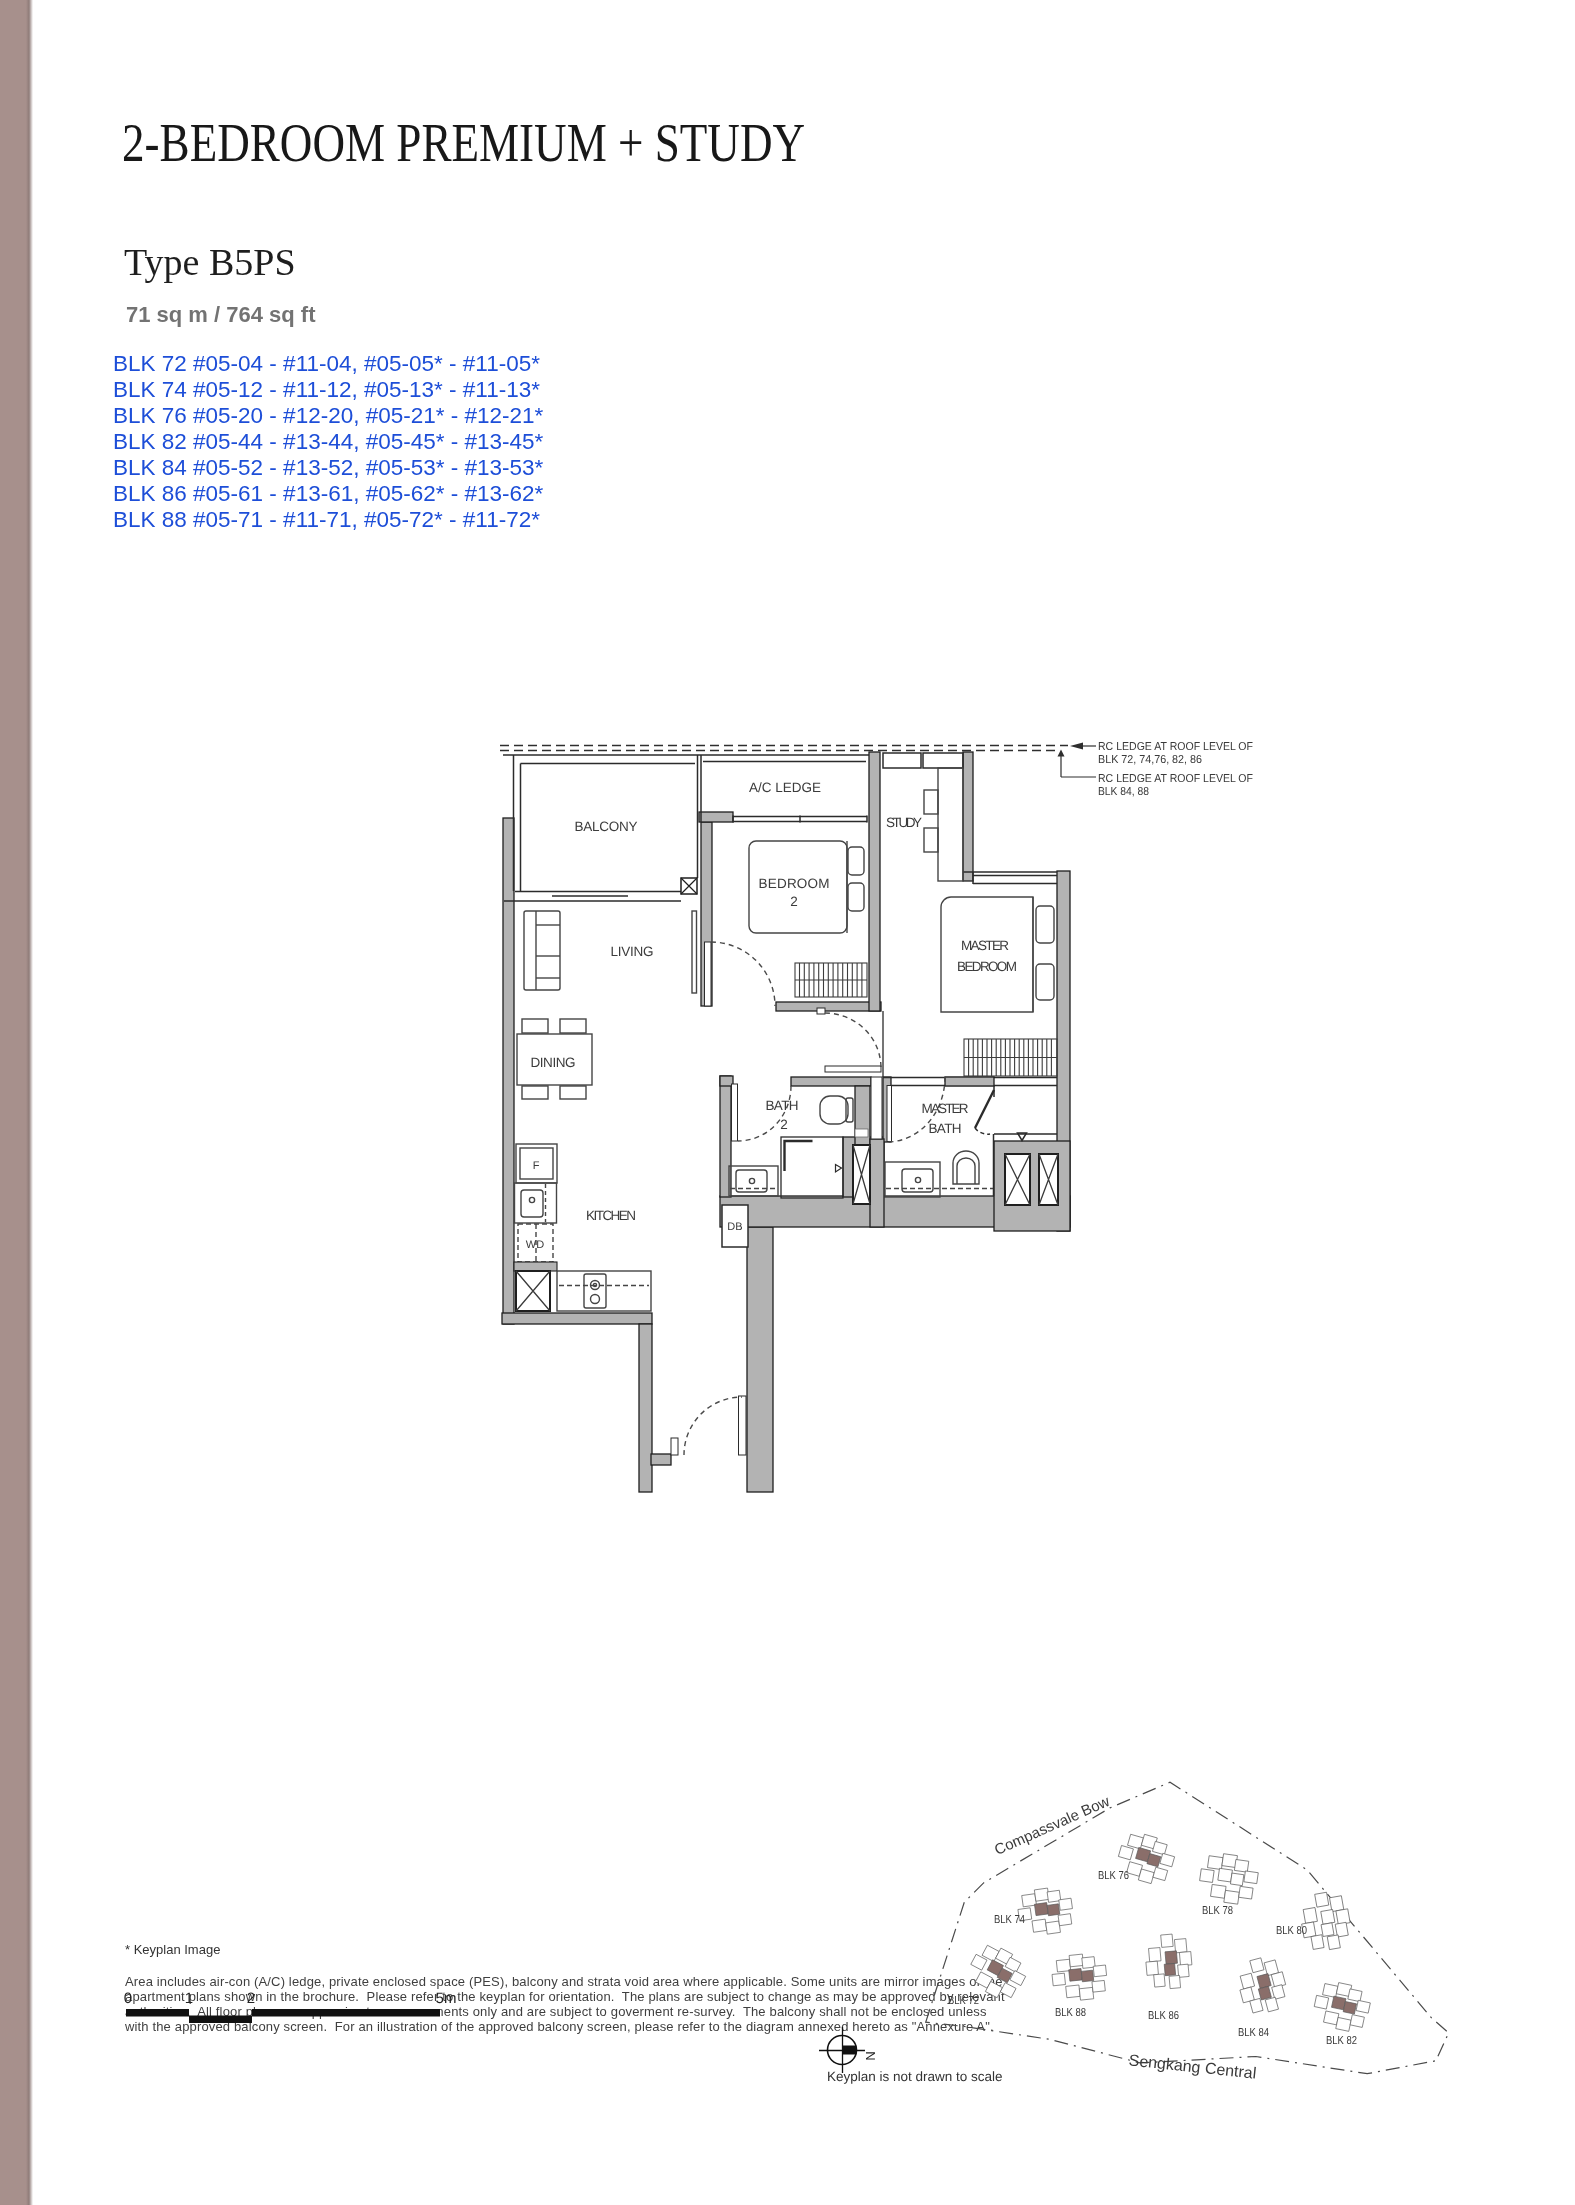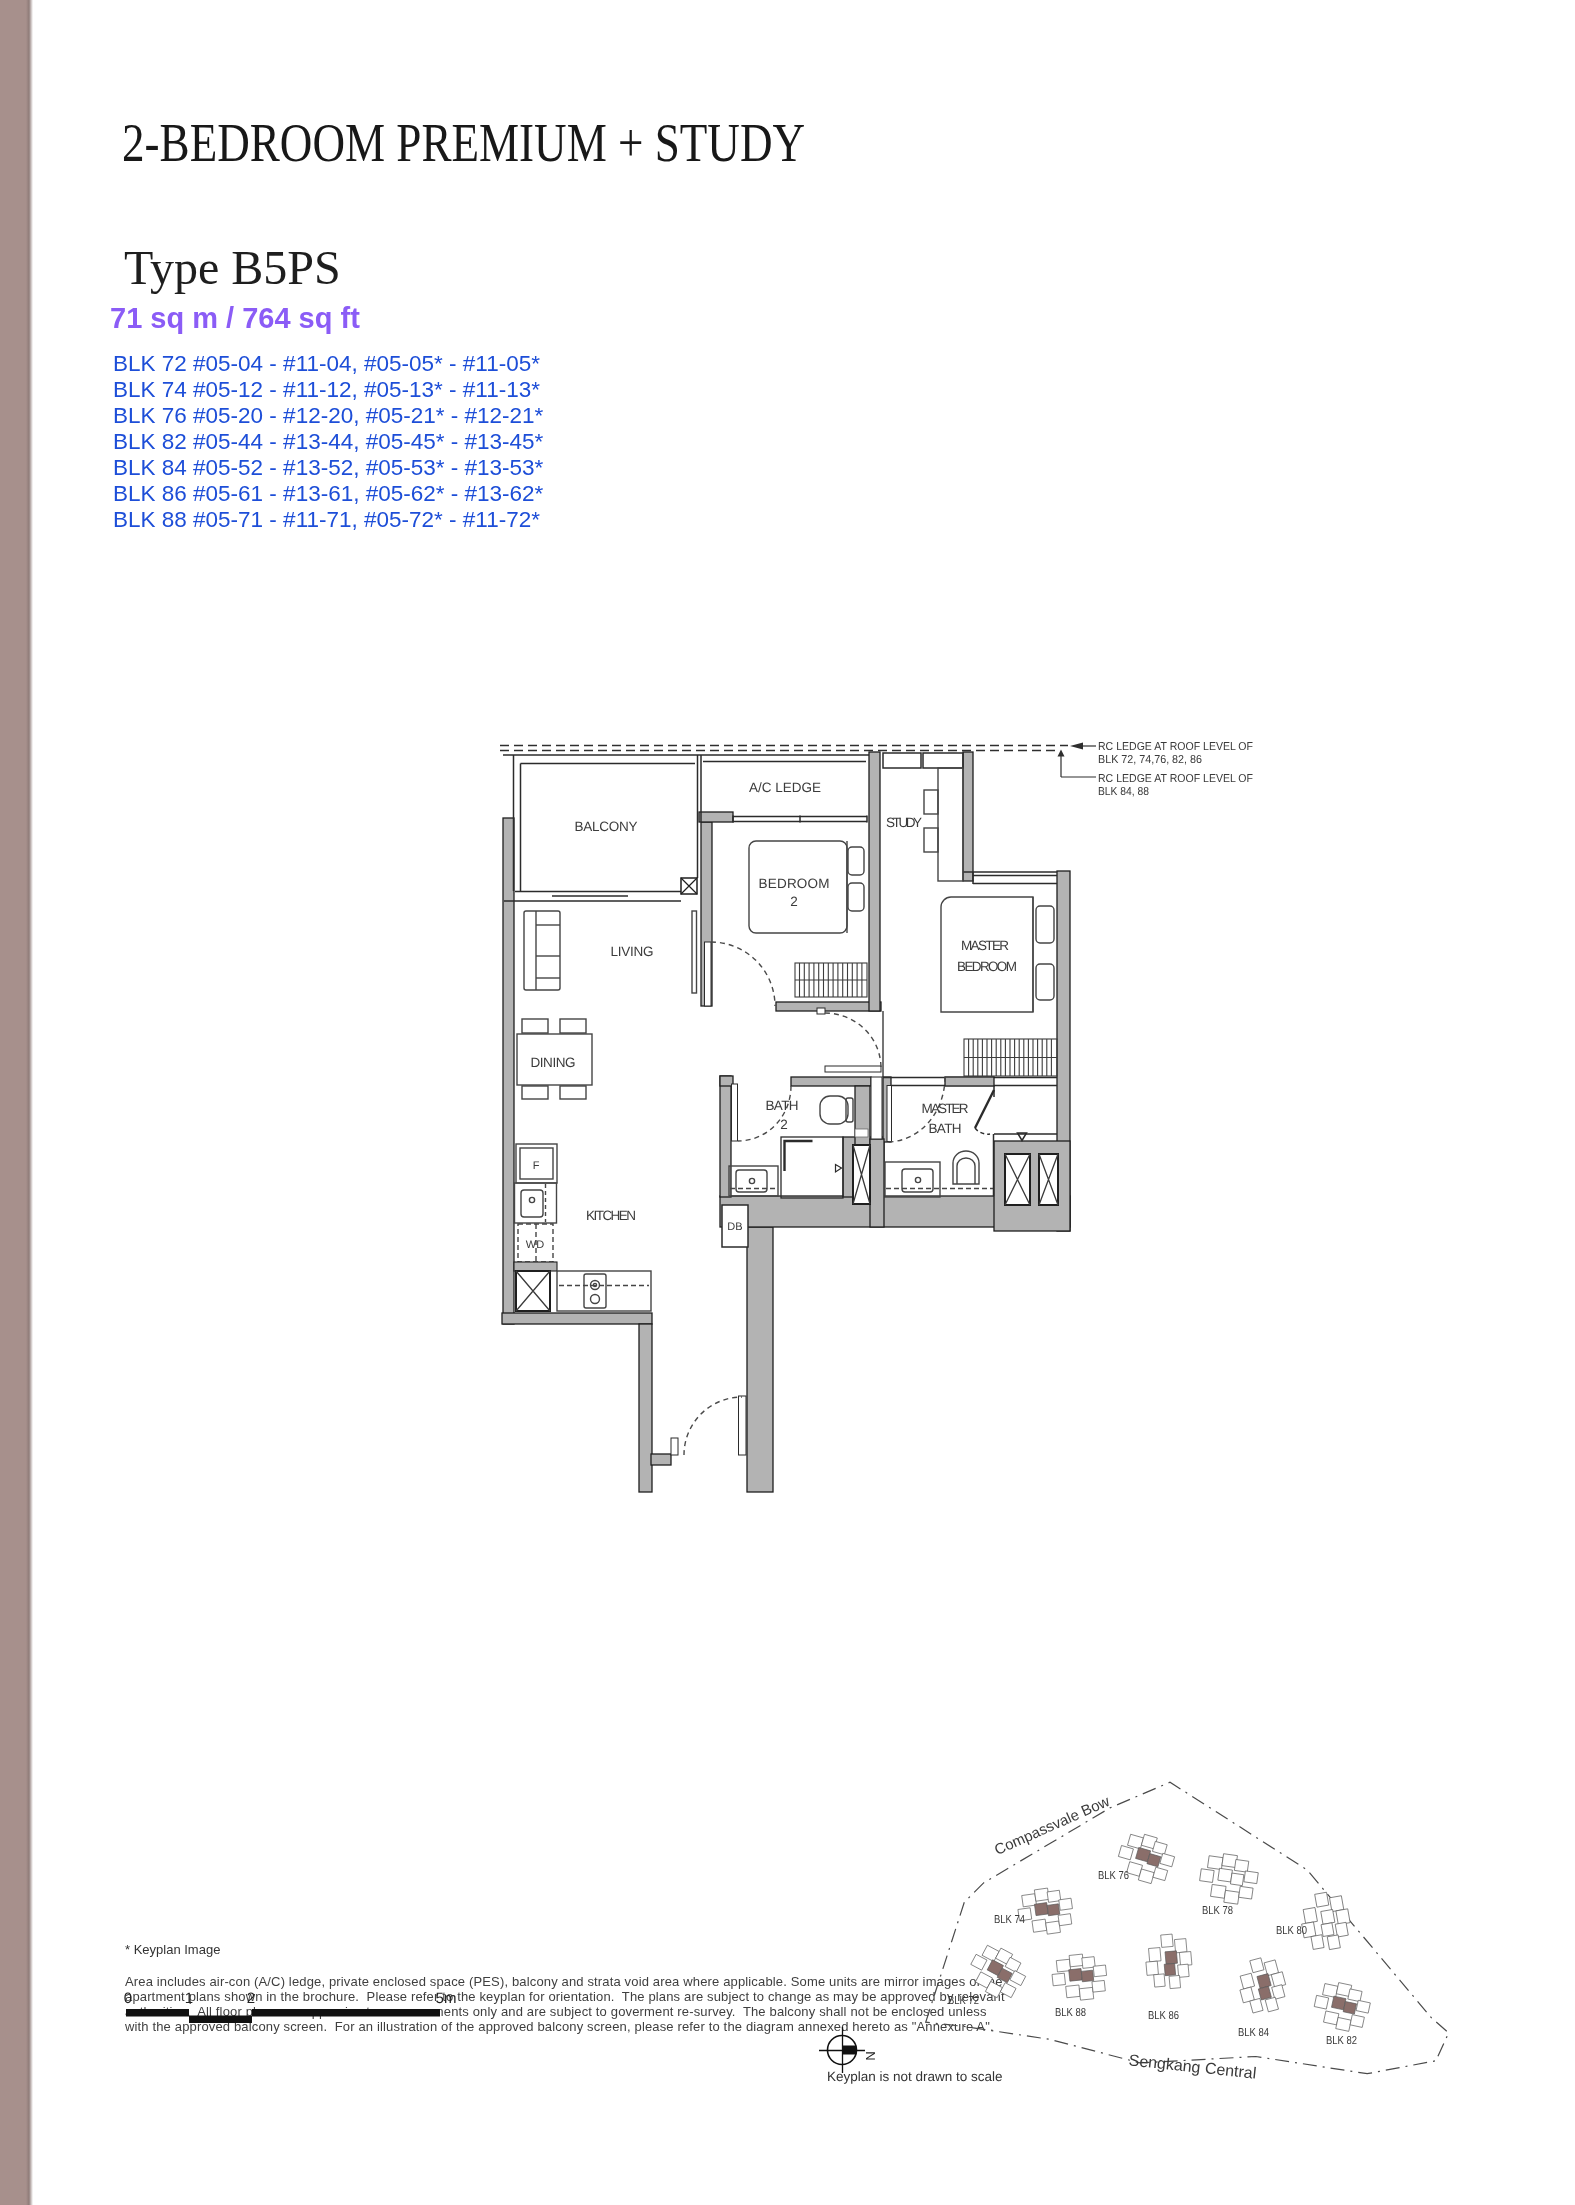--- a/index.html
+++ b/index.html
@@ -2,23 +2,23 @@
 <html><head>
 <meta charset="utf-8">
 <style>
   html,body{margin:0;padding:0;-webkit-font-smoothing:antialiased;}
   svg text{text-rendering:geometricPrecision;}
   body{width:1575px;height:2205px;position:relative;background:#ffffff;
        font-family:"Liberation Sans", sans-serif;overflow:hidden;}
   .abs{position:absolute;}
   #h1{left:122px;top:112px;font-family:"Liberation Serif",serif;font-size:54px;
       color:#181818;letter-spacing:0px;white-space:nowrap;transform:scaleX(.835);transform-origin:left top;}
-  #h2{left:124px;top:240px;font-family:"Liberation Serif",serif;font-size:48px;
+  #h2{left:124px;top:240px;font-family:"Liberation Serif",serif;font-size:38px;
       color:#1e1e1e;white-space:nowrap;}
-  #h3{left:110px;top:302px;font-size:29px;font-weight:bold;color:#8b5cf6;white-space:nowrap;}
+  #h3{left:126px;top:302px;font-size:22px;font-weight:bold;color:#737373;white-space:nowrap;}
   #blk{left:113px;top:351px;font-size:22.5px;color:#1d4ed8;line-height:26px;white-space:nowrap;}
   #mirror{left:125px;top:1942px;font-size:13px;color:#333;}
   #fine{left:125px;top:1974px;font-size:13px;color:#3f3f3f;line-height:15px;
         letter-spacing:0.15px;white-space:nowrap;}
 </style>
 </head>
 <body>
 
 <div class="abs" style="left:0;top:0;width:33px;height:2205px;background:linear-gradient(90deg,#a7908c 0px,#a7908c 26px,#8f7c79 29px,rgba(160,140,136,0.0) 33px);"></div>
 

